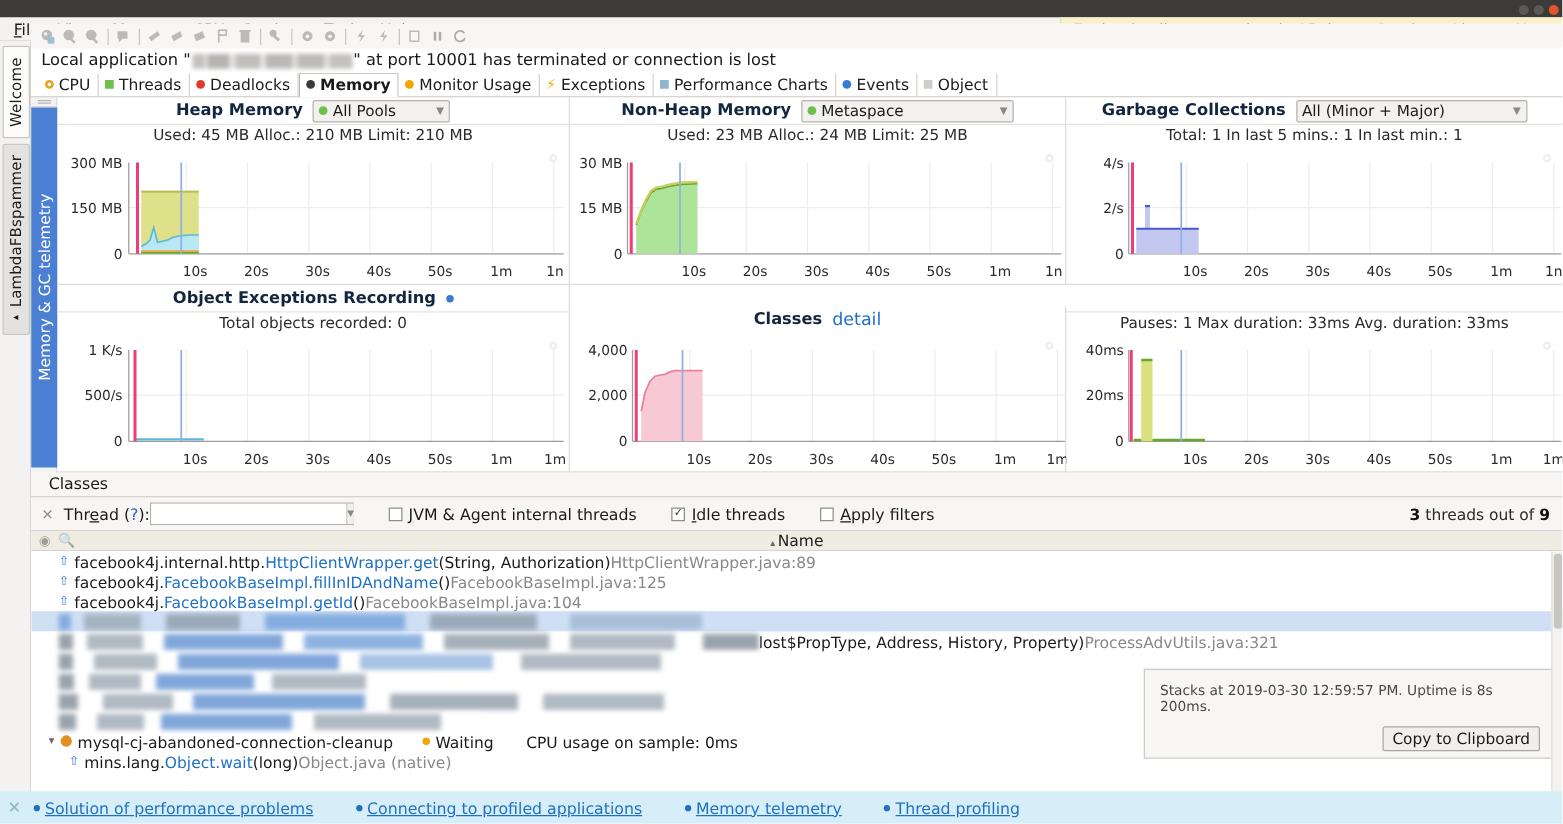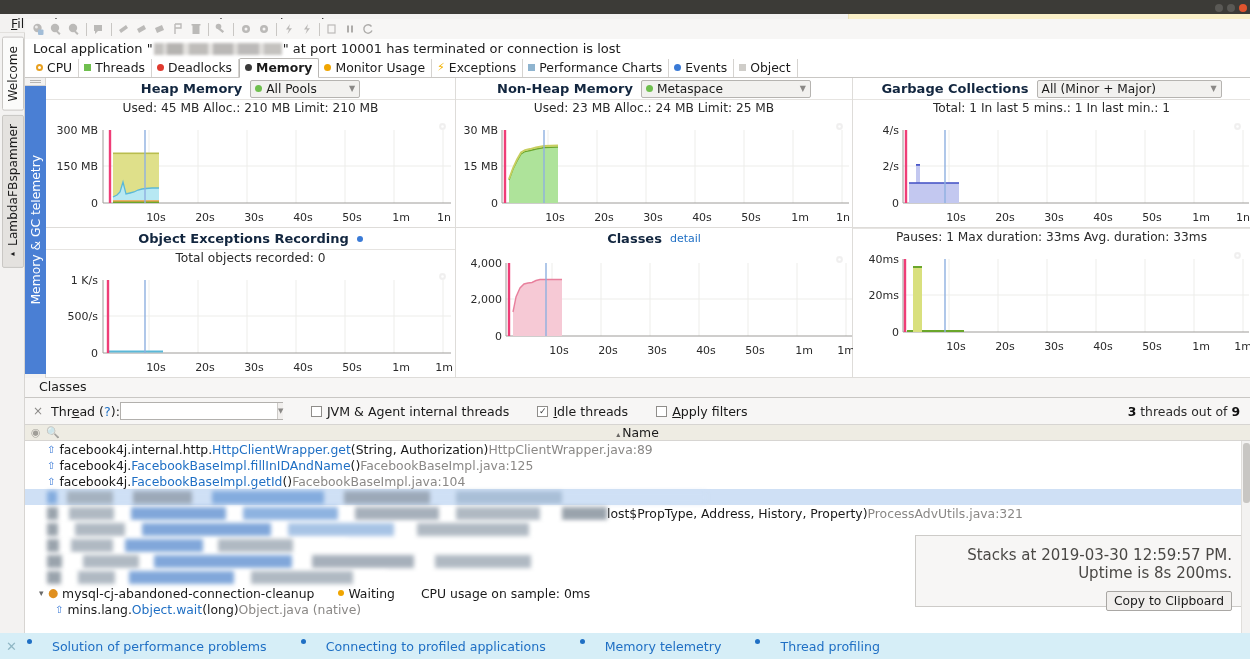--- a/index.html
+++ b/index.html
@@ -84,34 +84,34 @@
     white-space:nowrap;
   }
   .vt:last-child{ border-right:1px solid #d5d3d0; }
   .vt.active{ font-weight:bold; background:#fff; border:1px solid #b9b7b4;
     border-bottom:1px solid #fff; margin-bottom:-1px; border-radius:2px 2px 0 0; }
   .dot{ width:7px; height:7px; border-radius:50%; display:inline-block; flex:none; }
   .sq{ width:7px; height:7px; display:inline-block; flex:none; }
 
   
   .chartsWrap{ position:relative; background:#fff; }
-  .gridrow{ display:flex; }
+  .gridrow{ display:flex;align-items:flex-end; }
   .chartcell{ position:relative; border-right:1px solid #dedcd9; border-bottom:1px solid #dedcd9; }
   .chartcell:last-child{ border-right:none; }
   .chead{
     display:flex; align-items:center; justify-content:center; gap:8px;
     height:21px; font-size:13px; font-weight:bold; color:#12263f;
   }
   .chead .sel{
     font-weight:normal; font-size:12.2px; color:#1a1a1a;
     border:1px solid #b6b4b1; background:#f2f1ef; border-radius:2px;
     padding:1px 4px; display:flex; align-items:center; gap:4px; min-width:110px;
   }
   .chead .sel .arrow{ margin-left:auto; font-size:8px; color:#8a8886; }
-  .chead a{ color:#1f6fc4; text-decoration:none; font-weight:normal; font-size:11px; }
+  .chead a{ color:#1f6fc4; text-decoration:none; font-weight:normal; font-size:14px; }
   .csub{
     text-align:center; font-size:12.2px; color:#2a2a2a; height:17px;
     border-top:1px solid #e6e4e1; padding-top:1px;
   }
   .plot{ position:relative; }
   .plot svg{ display:block; }
   .gearsm{
     position:absolute; right:8px; top:6px; width:9px; height:9px; opacity:.22;
   }
 
@@ -163,39 +163,39 @@
   .blurrow{
     height:13px; border-radius:1px; filter:blur(2.1px); opacity:.78; margin-left:16px;
   }
 
   .tooltip{
     position:absolute; right:5px; bottom:26px; width:330px; height:72px;
     background:#f7f6f5; border:1px solid #cdcbc8;
     display:flex; flex-direction:column; align-items:flex-end;
     padding:10px 12px 8px; gap:9px;
   }
-  .tooltip .txt{ font-size:15px; color:#4a4845; width:100%; text-align:right; }
+  .tooltip .txt{ font-size:11px; color:#4a4845; width:100%; text-align:left; }
   .tooltip button{
     font-family:inherit; font-size:12.3px; padding:2px 7px;
     border:1px solid #a9a7a4; background:#f1efed; border-radius:2px; color:#1a1a1a;
   }
   .vscroll{
     position:absolute; right:0; top:0; bottom:0; width:9px; background:#f3f2f1;
     border-left:1px solid #e0dedb;
   }
   .vscroll .thumb{ position:absolute; top:2px; left:1px; width:7px; height:60px;
     background:#c8c6c3; border-radius:3px; }
 
   
   .statusbar{
     position:absolute; left:0; right:0; bottom:0; height:26px; background:#d6eef7;
     display:flex; align-items:center; gap:0; padding-left:6px; font-size:12.6px;
   }
   .statusbar .x{ color:#8fb6c4; margin-right:10px; font-size:13px; }
-  .sbitem{ display:flex; align-items:flex-start; gap:20px; color:#1f6fc4; margin-right:34px; }
+  .sbitem{ display:flex; align-items:center; gap:4px; color:#1f6fc4; margin-right:34px;text-decoration:underline; }
   .sbitem .d{ width:5px; height:5px; border-radius:50%; background:#1f6fc4; }
 </style>
 </head>
 <body>
 
 <div class="app">
 
   <div class="titlebar">
     <div class="winbtns">
       <i></i>

